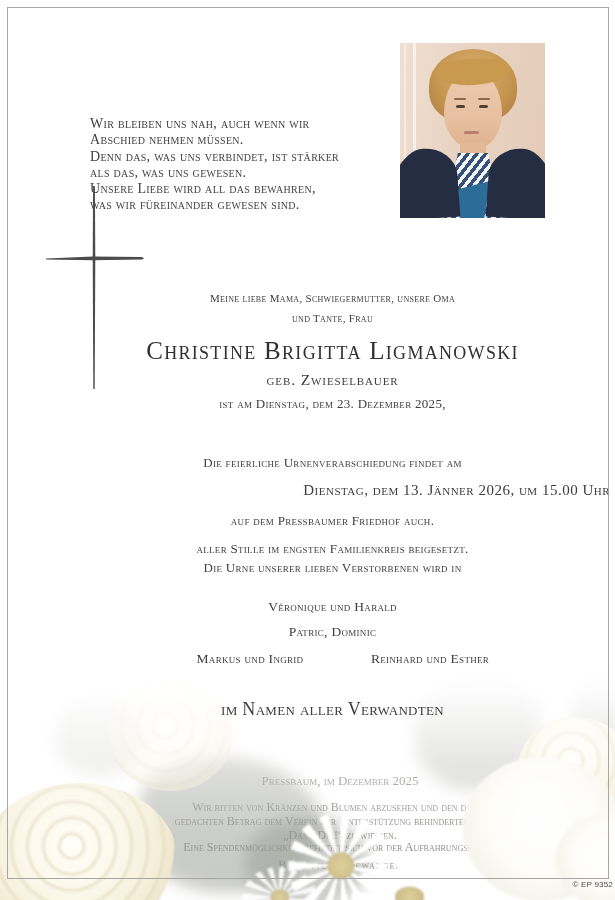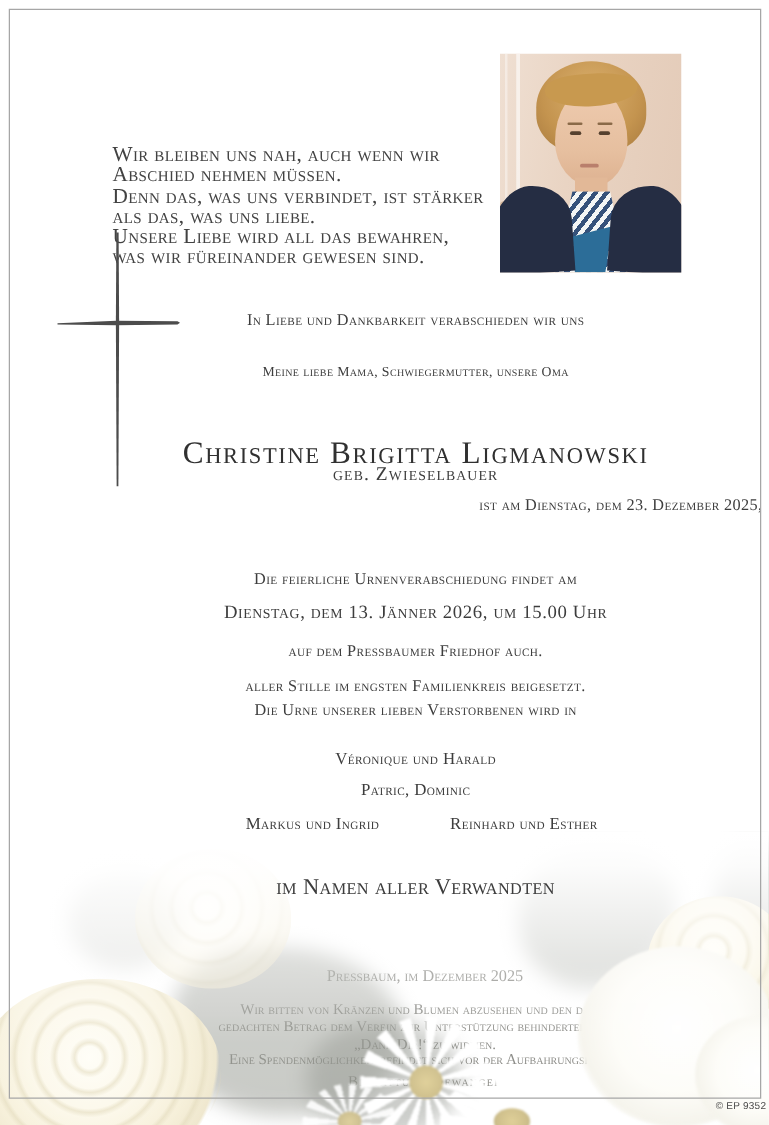--- a/index.html
+++ b/index.html
@@ -19,21 +19,21 @@
     border:1px solid #a6a6a6;z-index:30;pointer-events:none;
   }
   .copyright{
     right:2px;top:880px;font-size:8px;letter-spacing:.2px;color:#4a4a4a;z-index:31;
     font-family:"Liberation Sans",sans-serif;
   }
 
   
   .verse{
     left:90px;top:116px;width:365px;z-index:10;
-    font-size:17px;line-height:16.3px;letter-spacing:.3px;color:#424242;
+    font-size:14px;line-height:16.3px;letter-spacing:.3px;color:#424242;
   }
 
   
   .photo{left:400px;top:43px;width:145px;height:175px;overflow:hidden;z-index:10;
     background:linear-gradient(100deg,#efdfd2 0%,#e9d4c3 40%,#e3cab7 100%);}
   .ph-wallline{position:absolute;left:13px;top:0;width:3px;height:115px;background:rgba(255,255,255,.6);}
   .ph-wallline2{position:absolute;left:4px;top:0;width:2px;height:120px;background:rgba(255,255,255,.4);}
   .ph-radiator{position:absolute;left:0;top:118px;width:16px;height:34px;background:#bb8d64;opacity:.45;border-radius:3px;}
   .ph-hair{position:absolute;left:29px;top:6px;width:88px;height:74px;
     border-radius:55% 55% 46% 46%;
@@ -57,32 +57,32 @@
   .ph-shoulder-r{position:absolute;left:88px;top:106px;width:72px;height:70px;background:#252d43;
     border-radius:45% 55% 0 0/40% 100% 0 0;transform:rotate(4deg);}
 
   
   .cross{left:32px;top:185px;width:140px;height:205px;z-index:10;}
 
   
   .block{left:55px;width:555px;text-align:center;z-index:10;letter-spacing:.3px;}
   .intro{top:246px;font-size:13px;line-height:20px;}
   .salutation{top:288px;font-size:11px;line-height:20px;}
-  .name{top:337px;font-size:25px;letter-spacing:1.3px;color:#303030;margin-top:12px;}
+  .name{top:337px;font-size:25px;letter-spacing:1.3px;color:#303030;}
   .maiden{top:371px;font-size:15.5px;letter-spacing:.9px;}
-  .death{top:395px;font-size:13px;line-height:18.5px;text-align:right;}
+  .death{top:395px;font-size:13px;line-height:18.5px;}
   .cer1{top:455px;font-size:13px;}
-  .cer2{top:482px;font-size:15px;letter-spacing:.5px;}
+  .cer2{top:482px;font-size:15px;letter-spacing:.5px;text-align:right;}
   .cer3{top:513px;font-size:13px;}
   .burial{top:540px;font-size:13px;line-height:18.5px;}
   .m1{top:599px;font-size:13.5px;}
   .m2{top:624px;font-size:13.5px;}
   .m3{top:651px;height:18px;font-size:13.5px;}
   .m3 .mleft{position:absolute;left:130px;width:130px;text-align:center;}
-  .m3 .mright{position:absolute;left:305px;width:140px;text-align:left;}
+  .m3 .mright{position:absolute;left:305px;width:140px;text-align:center;}
   .closing{top:699px;font-size:18px;}
   .dateline{left:55px;width:570px;top:773px;font-size:13px;color:#45453e;}
   .donation{left:40px;width:600px;top:800px;font-size:12px;line-height:14px;color:#45453e;}
   .spenden{left:40px;width:600px;top:840px;font-size:12px;color:#45453e;}
   .funeralhome{left:40px;width:600px;top:858px;font-size:12px;letter-spacing:1px;color:#4a4a42;}
 
   
   .flowers{left:0;bottom:0;width:615px;height:235px;overflow:hidden;z-index:1;}
   .flowers > div{position:absolute;}
   .rose{
@@ -143,21 +143,21 @@
   <div class="wash"></div>
 </div>
 
 <div class="abs frame"></div>
 <div class="abs copyright">© EP 9352</div>
 
 <div class="abs verse sc">
   <div>Wir bleiben uns nah, auch wenn wir</div>
   <div>Abschied nehmen müssen.</div>
   <div>Denn das, was uns verbindet, ist stärker</div>
-  <div>als das, was uns liebe.</div>
+  <div>als das, was uns gewesen.</div>
   <div>Unsere Liebe wird all das bewahren,</div>
   <div>was wir füreinander gewesen sind.</div>
 </div>
 
 <div class="abs photo">
   <div class="ph-wallline2"></div>
   <div class="ph-wallline"></div>
   <div class="ph-radiator"></div>
   <div class="ph-hair"></div>
   <div class="ph-face"></div>
@@ -173,25 +173,25 @@
   <div class="ph-shoulder-l"></div>
   <div class="ph-shoulder-r"></div>
 </div>
 
 <svg class="abs cross" viewBox="0 0 140 205">
   <polygon points="61.1,1 62.9,1 63.3,73 62.7,204 61.3,204 60.7,73" fill="#4c4c4c"></polygon>
   <polygon points="14,73.6 61,71.6 110,72 112,73.2 110,74.6 61,75.2 14,74.6" fill="#4c4c4c"></polygon>
 </svg>
 
 <div class="abs block intro sc">
-  <div>In Liebe und Dankbarkeit verabschieden wir uns</div>
 </div>
 
 <div class="abs block salutation sc">
   <div>Meine liebe Mama, Schwiegermutter, unsere Oma</div>
+  <div>und Tante, Frau</div>
 </div>
 
 <div class="abs block name sc">Christine Brigitta Ligmanowski</div>
 <div class="abs block maiden sc">geb. Zwieselbauer</div>
 
 <div class="abs block death sc">
   <div>ist am Dienstag, dem 23. Dezember 2025,</div>
 </div>
 
 <div class="abs block cer1 sc">Die feierliche Urnenverabschiedung findet am</div>

